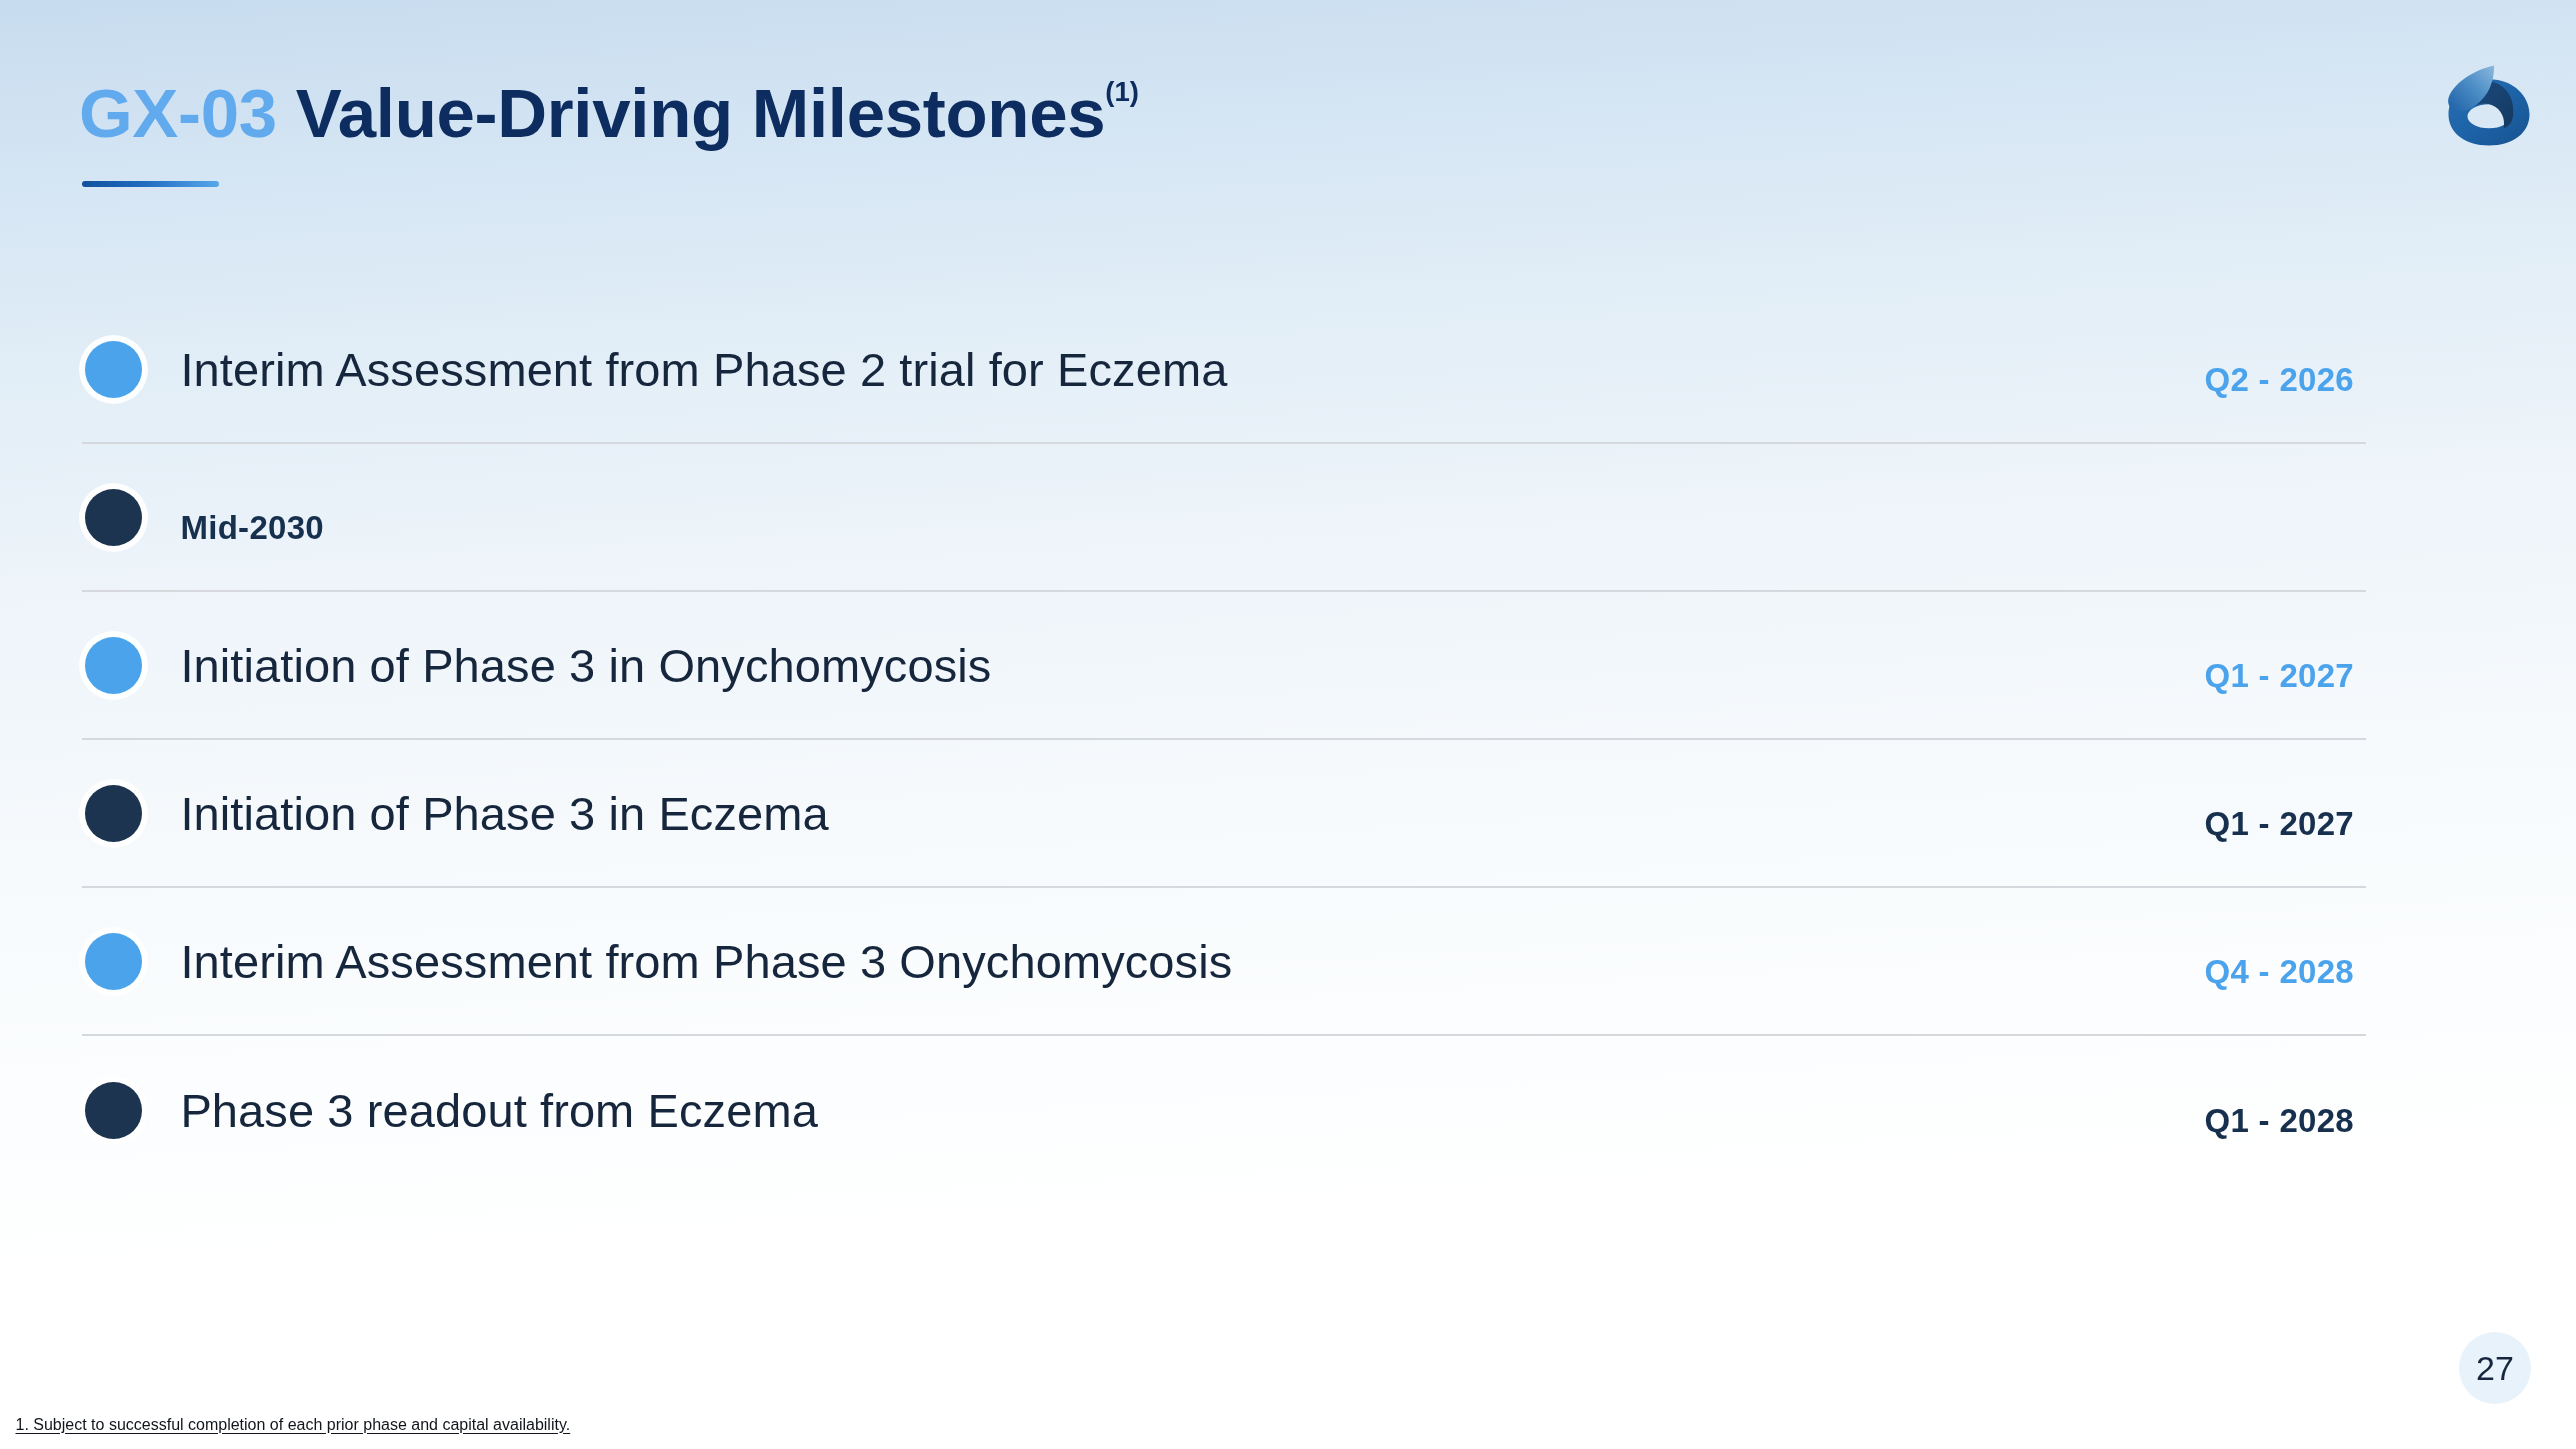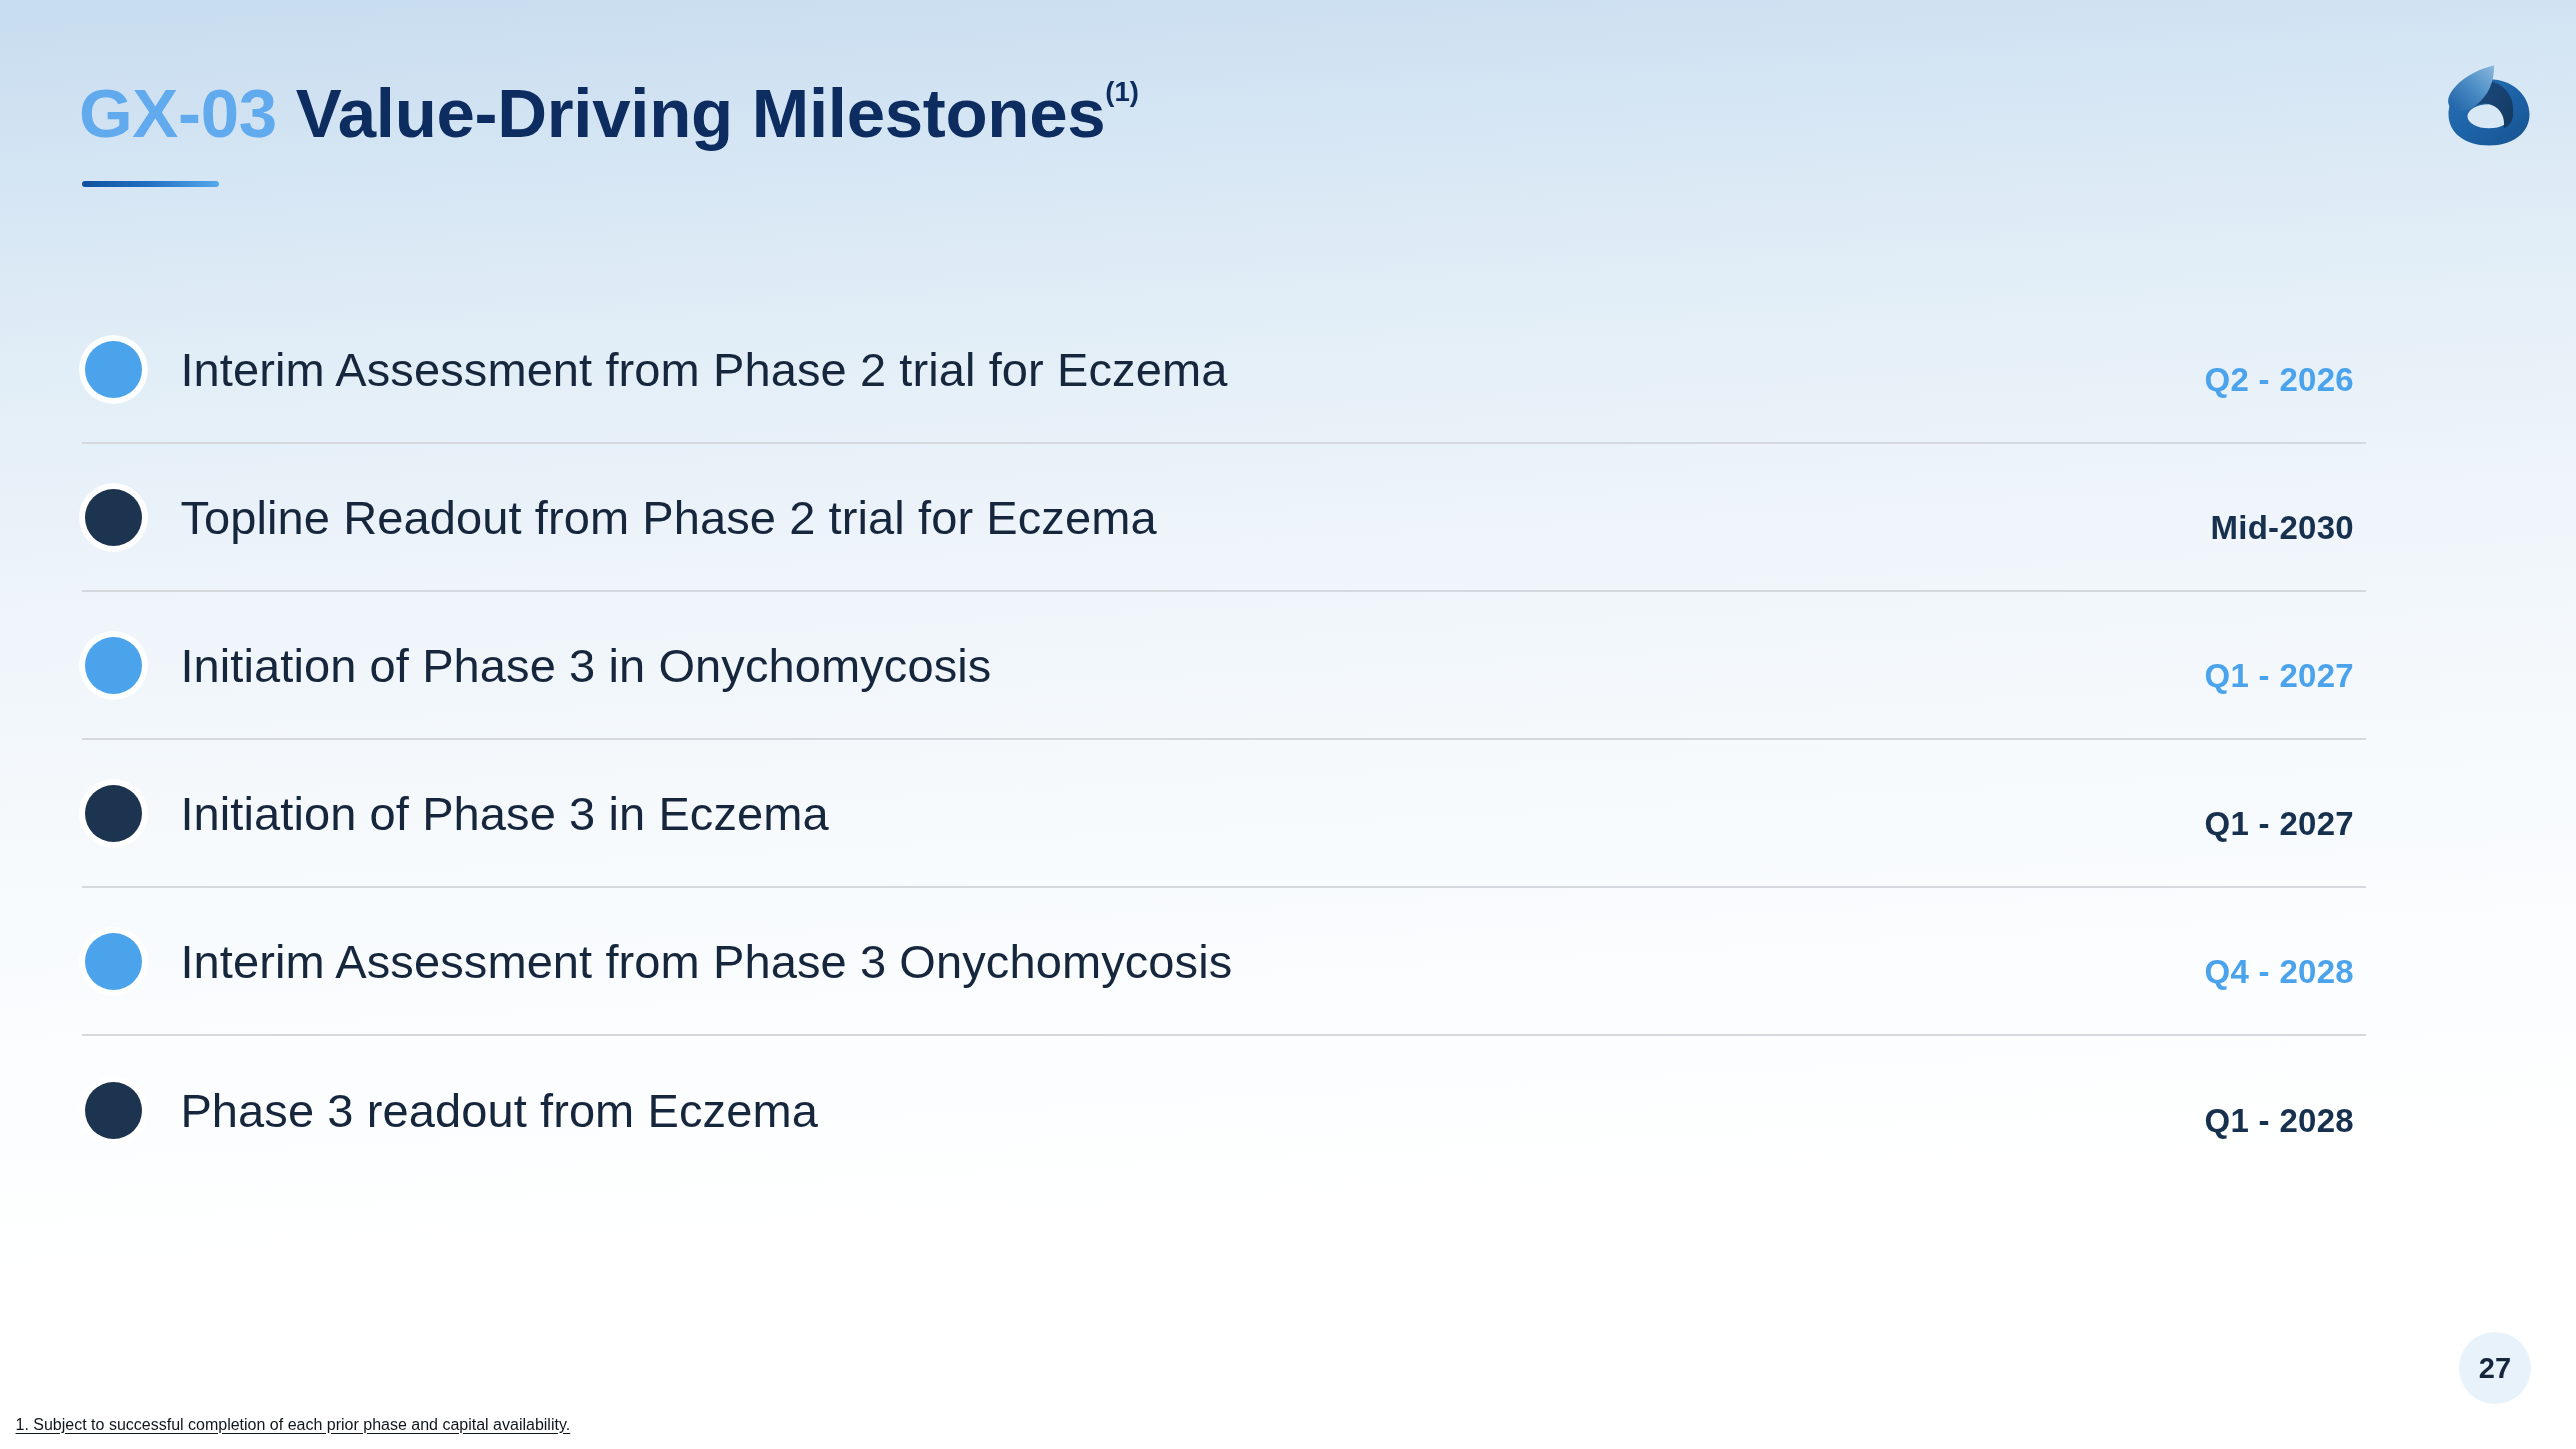--- a/index.html
+++ b/index.html
@@ -144,22 +144,22 @@
     position: absolute;
     right: 45px;
     bottom: 45px;
     width: 72px;
     height: 72px;
     border-radius: 50%;
     background: #e8f2fb;
     display: flex;
     align-items: center;
     justify-content: center;
-    font-size: 29px;
-    font-weight: 700;
+    font-size: 34px;
+    font-weight: 400;
     color: #16263c;
   }
 </style>
 </head>
 <body>
 
 <div class="slide">
 
   <div class="header">
     <div class="title">
@@ -199,21 +199,20 @@
   <div class="milestones">
 
     <div class="row">
       <span class="dot blue"></span>
       <span class="row-label">Interim Assessment from Phase 2 trial for Eczema</span>
       <span class="row-date blue">Q2 - 2026</span>
     </div>
 
     <div class="row">
       <span class="dot navy"></span>
-      <span class="row-label">Topline Readout from Phase 2 trial for Eczema</span>
       <span class="row-date navy">Mid-2030</span>
     </div>
 
     <div class="row">
       <span class="dot blue"></span>
       <span class="row-label">Initiation of Phase 3 in Onychomycosis</span>
       <span class="row-date blue">Q1 - 2027</span>
     </div>
 
     <div class="row">

